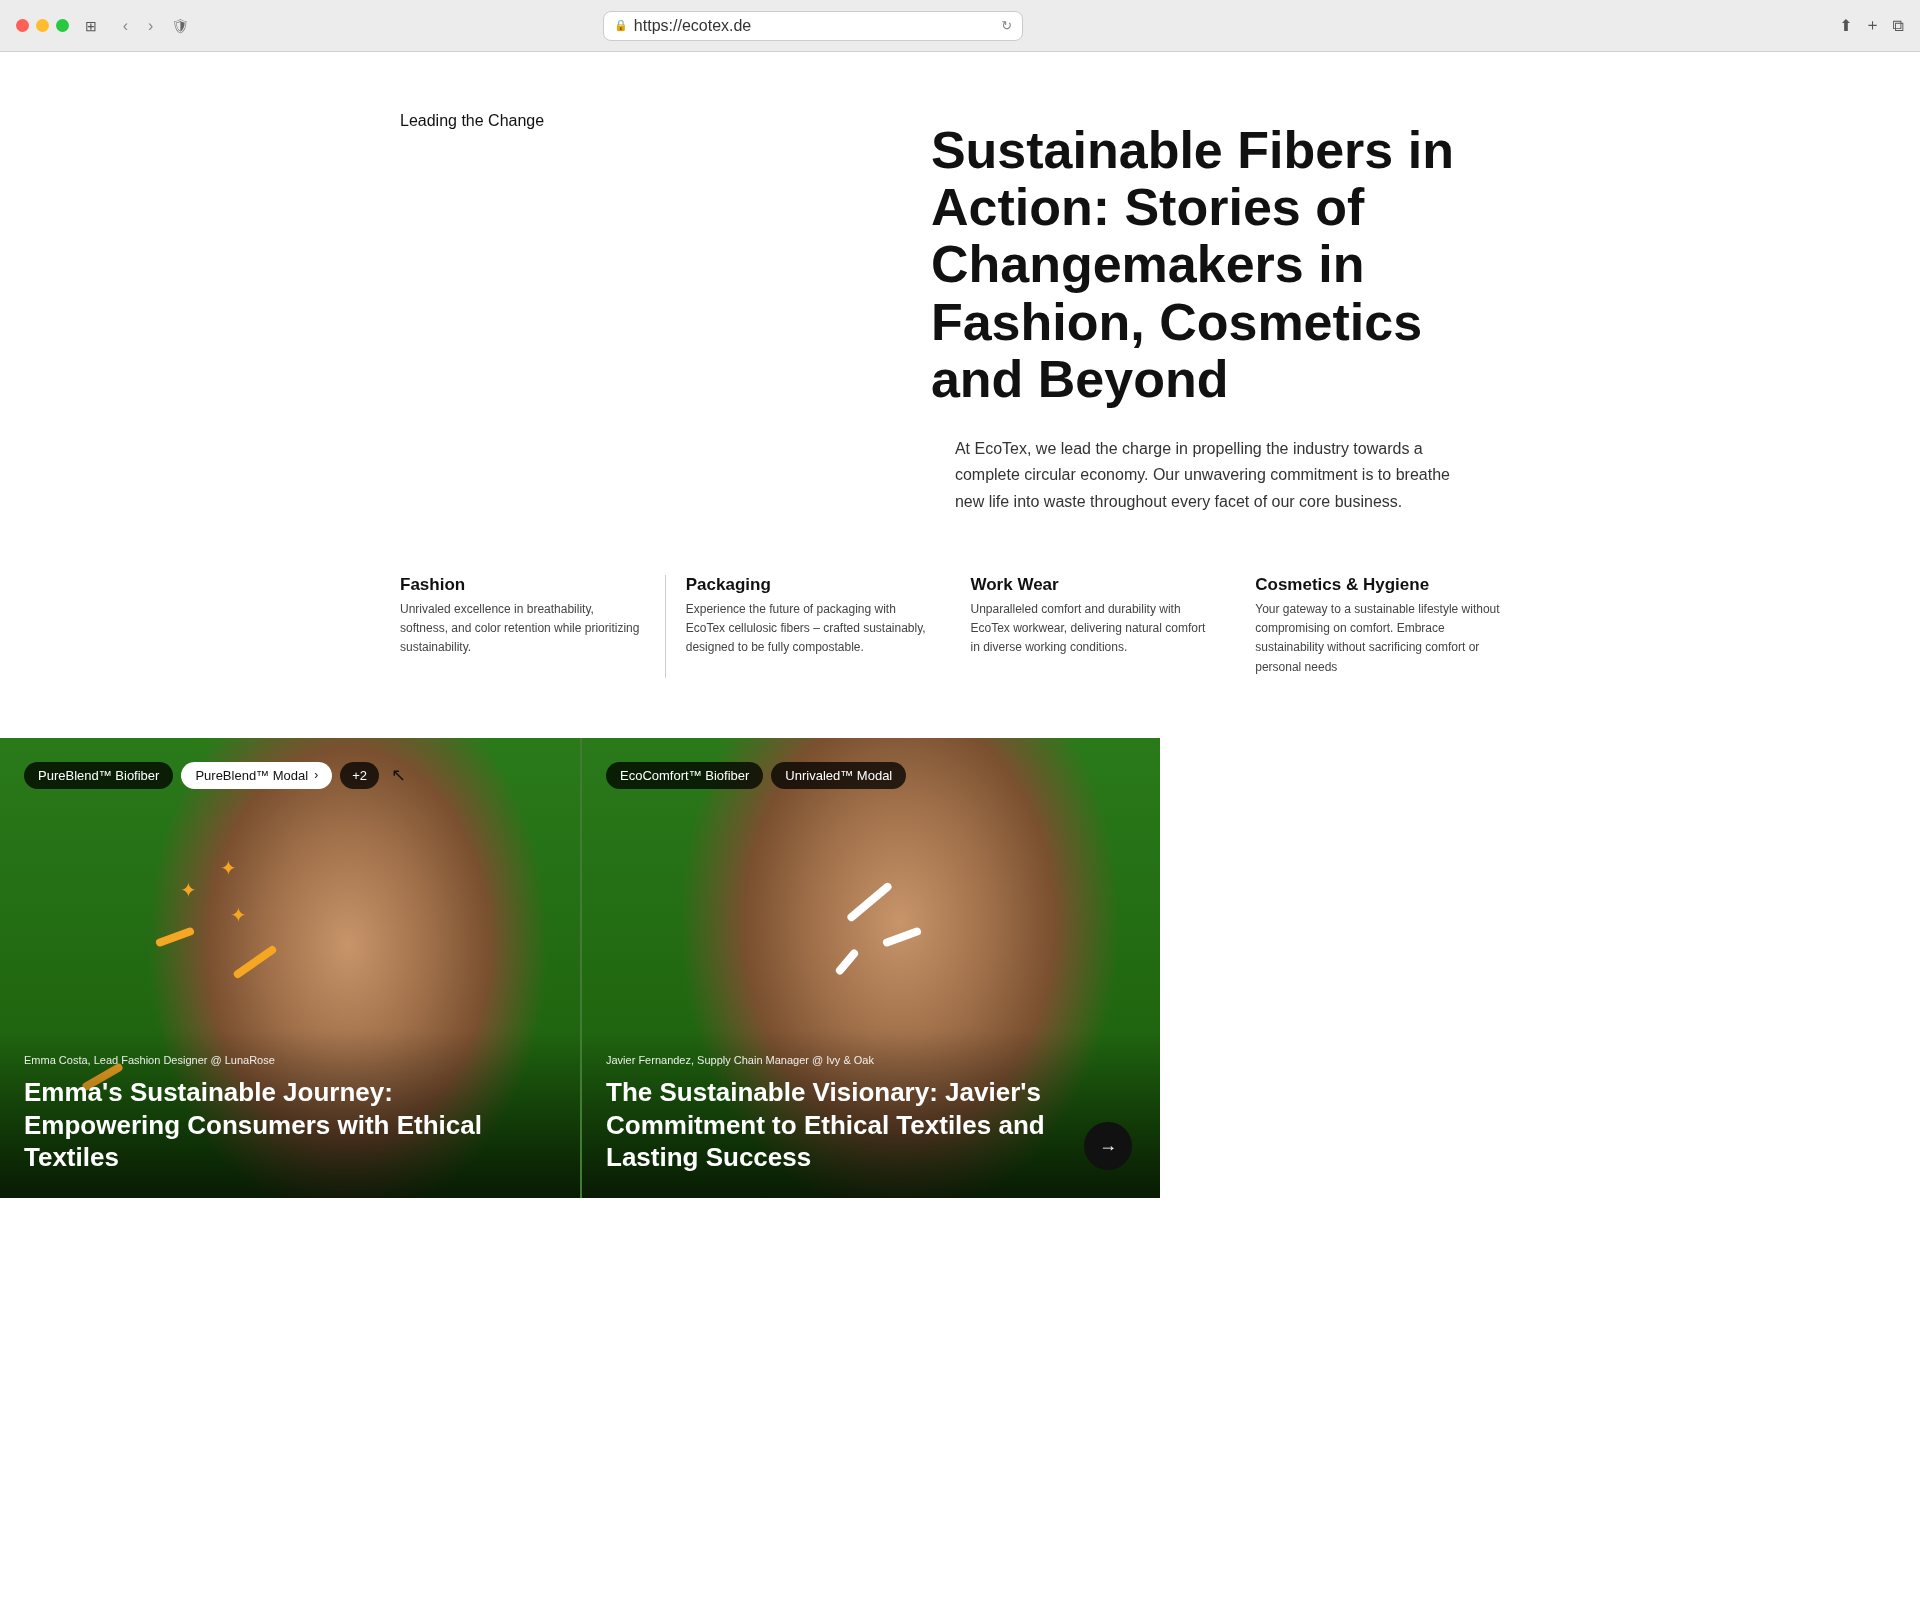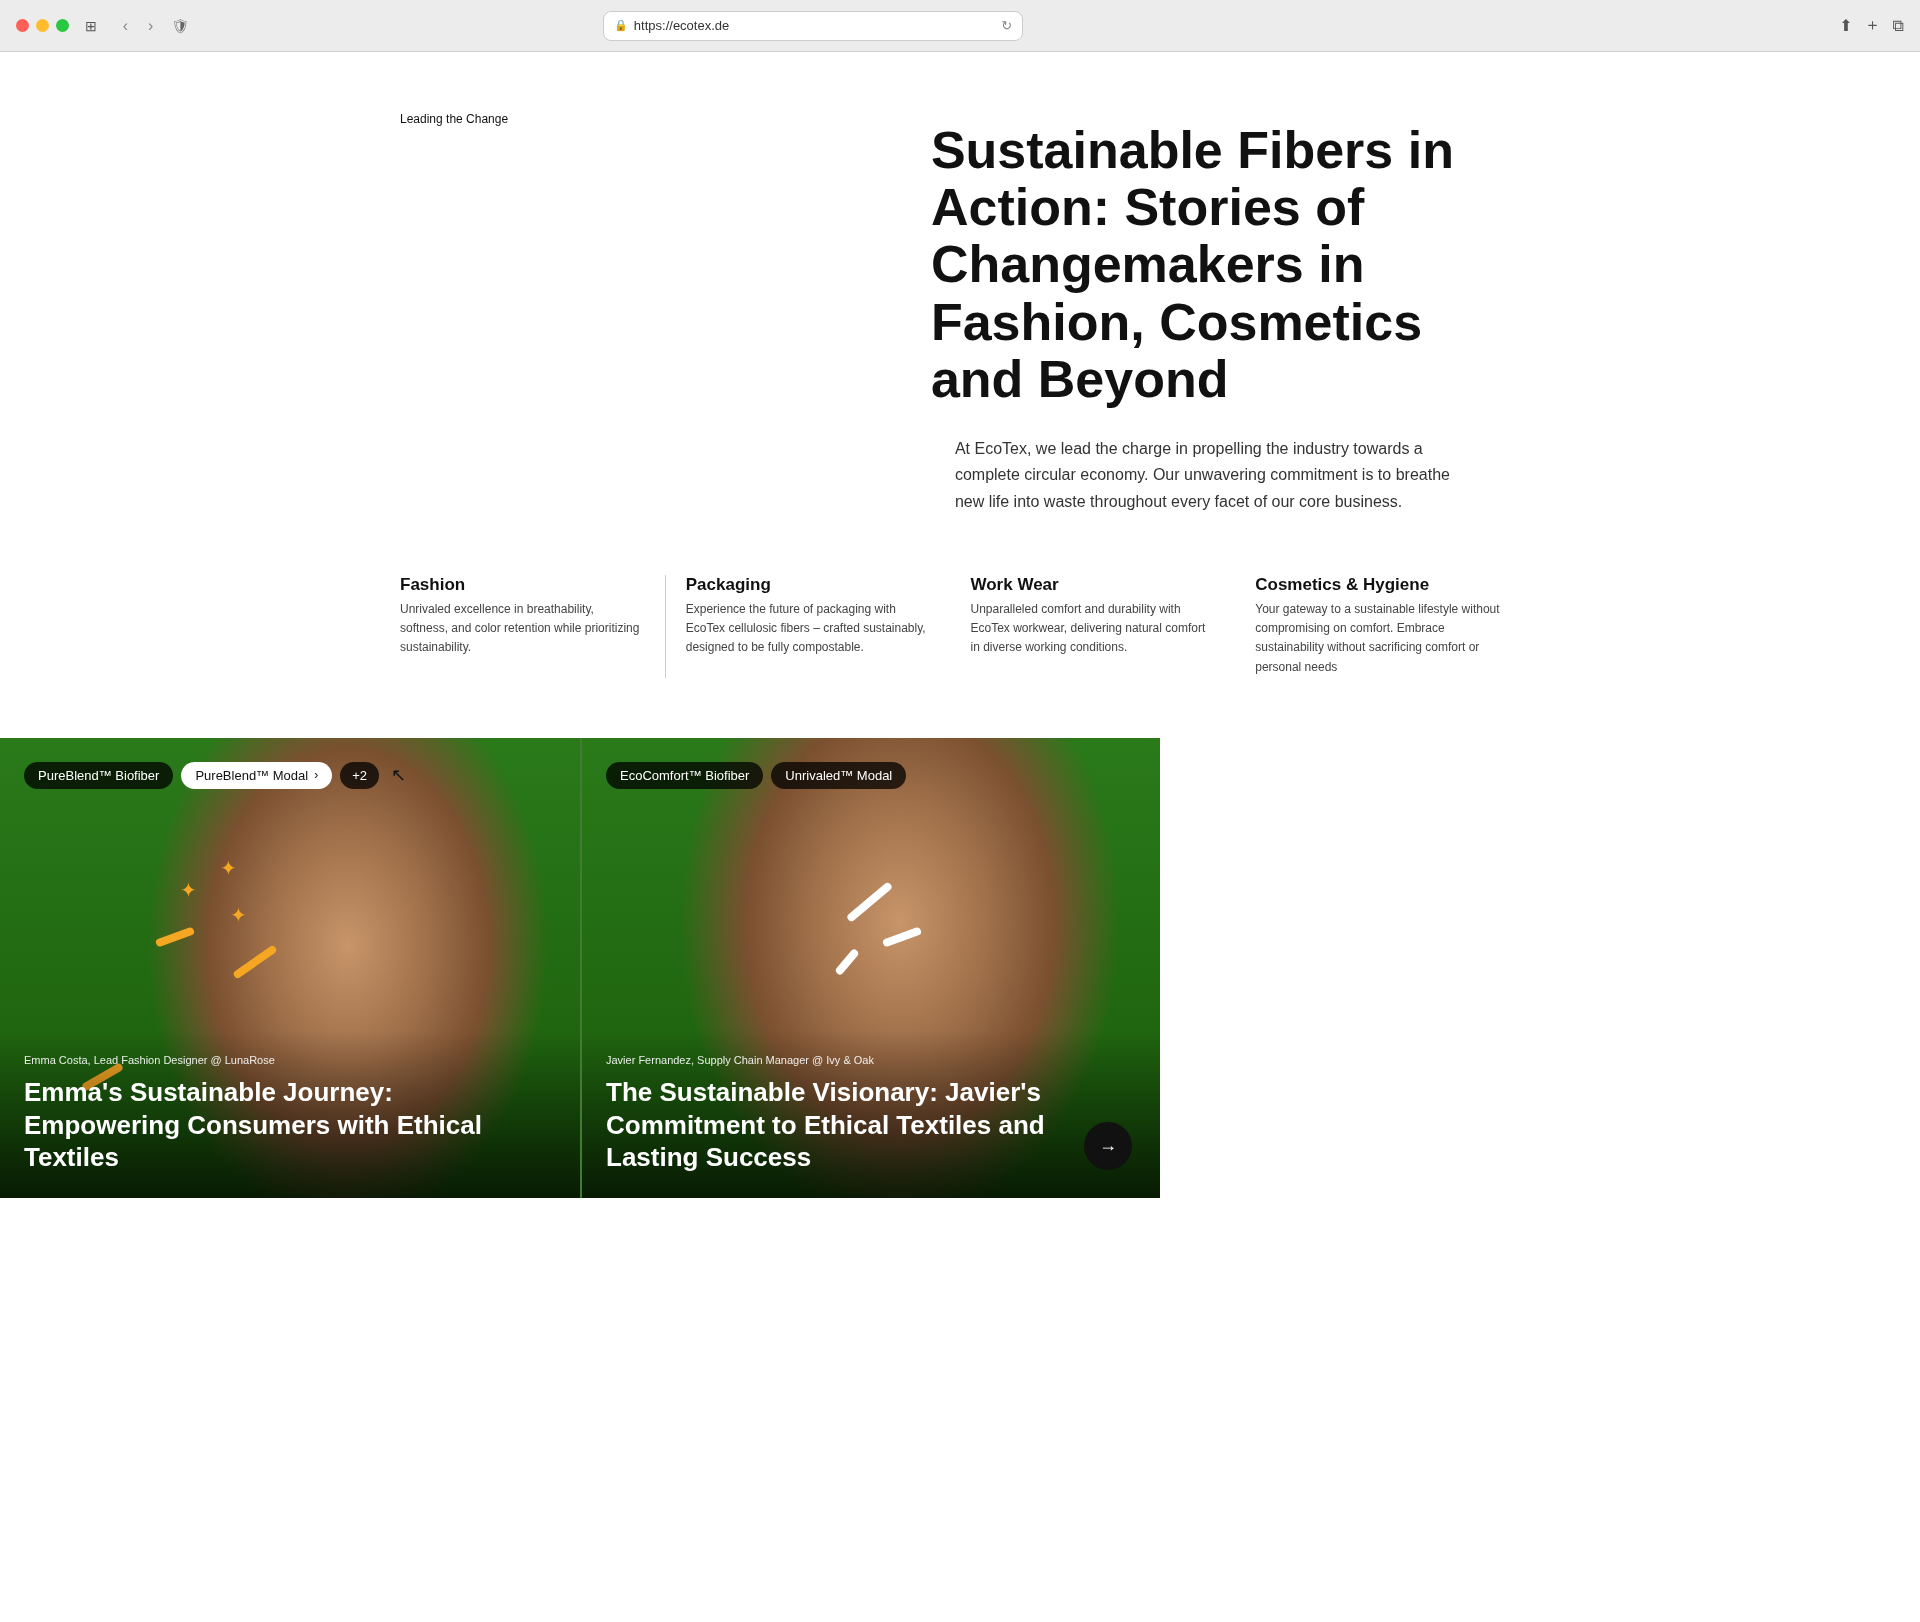--- a/index.html
+++ b/index.html
@@ -35,21 +35,21 @@
       height: 30px;
       display: flex;
       align-items: center;
       padding: 0 10px;
       gap: 6px;
       font-size: 13px;
       color: #333;
       border: 1px solid #ccc;
     }
     .lock-icon { color: #888; font-size: 11px; }
-    .address-text { flex: 1; color: #333; font-size: 13px; }
+    .address-text { flex: 1; color: #333; font-size: 16px; }
     .reload-btn { background: none; border: none; cursor: pointer; color: #888; font-size: 13px; }
     .browser-actions { display: flex; gap: 12px; margin-left: auto; }
     .action-btn { background: none; border: none; cursor: pointer; color: #555; font-size: 16px; }
     .shield-icon { font-size: 14px; color: #666; }
 
     
     .page { background: #fff; }
 
     
     .hero-section {
@@ -57,21 +57,21 @@
       padding: 60px 40px 60px 40px;
       max-width: 1200px;
       margin: 0 auto;
       gap: 40px;
     }
     .hero-left {
       flex: 1;
       min-width: 300px;
     }
     .leading-change {
-      font-size: 12px;
+      font-size: 16px;
       color: #111;
       font-weight: 400;
       margin-bottom: 20px;
     }
     .hero-right {
       flex: 1.2;
       padding-top: 10px;
     }
     .hero-title {
       font-size: 52px;

